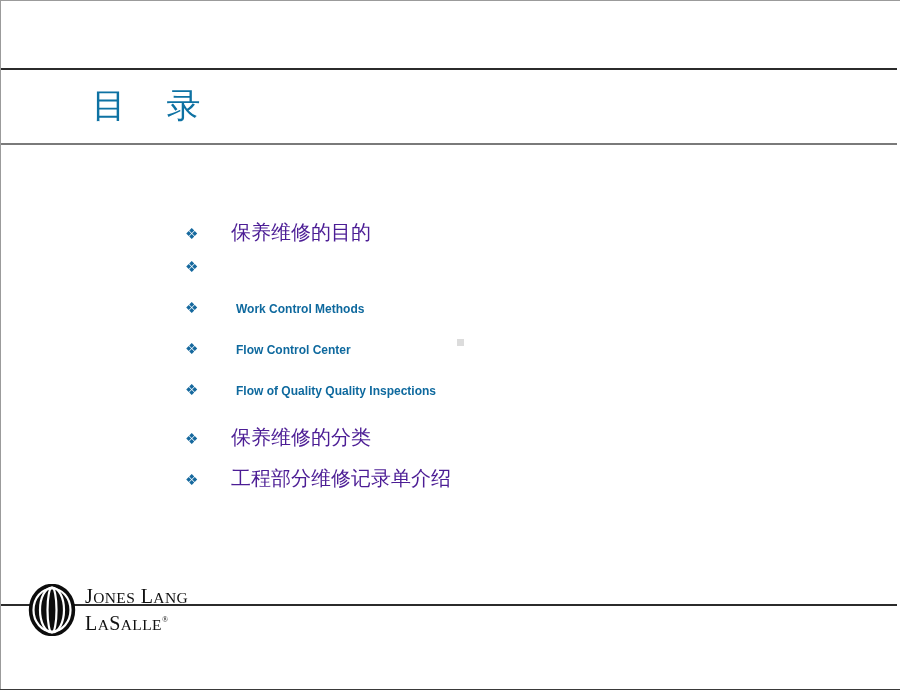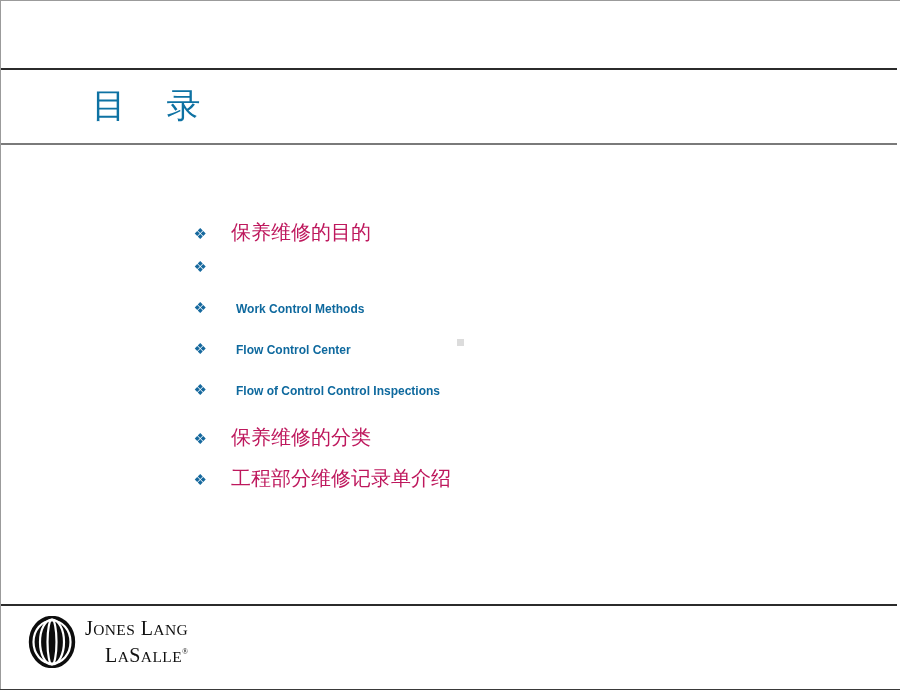--- a/index.html
+++ b/index.html
@@ -8,21 +8,20 @@
     background: #ffffff;
   }
   #slide {
     position: relative;
     width: 900px;
     height: 690px;
     background: #ffffff;
     overflow: hidden;
     font-family: "Liberation Sans", sans-serif;
     box-sizing: border-box;
-    text-align: right;
   }
 
   
   .frame-top, .frame-left, .frame-bottom {
     position: absolute;
     background: #9b9b9b;
   }
   .frame-top { left: 0; top: 0; width: 905px; height: 1px; }
   .frame-left { left: 0; top: 0; width: 1px; height: 690px; }
   .frame-bottom { left: 0; top: 689px; width: 905px; height: 1px; background: #3a3a3a; }
@@ -81,21 +80,21 @@
     color: #16699E;
     font-family: "DejaVu Sans", sans-serif;
   }
   .toc-label {
     flex: 0 0 auto;
     white-space: pre;
   }
   .toc-item.cn .toc-label {
     font-size: 20px;
     font-weight: 400;
-    color: #be185d;
+    color: #4c1d95;
     padding-left: 24px;
     font-family: Liberation Sans, sans-serif;
   }
   .toc-item.en .toc-label {
     font-size: 12px;
     font-weight: bold;
     color: #0E699E;
     padding-left: 29px;
     font-family: "Liberation Sans", sans-serif;
   }
@@ -107,21 +106,21 @@
     top: 339px;
     width: 7px;
     height: 7px;
     background: #dcdcdc;
   }
 
   
   .logo {
     position: absolute;
     left: 28px;
-    top: 616px;
+    top: 584px;
     display: flex;
     align-items: center;
   }
   .logo-mark {
     flex: 0 0 auto;
     width: 48px;
     height: 52px;
     margin-right: 9px;
   }
   .logo-text {
@@ -177,21 +176,21 @@
       <span class="toc-label">Work Control Methods</span>
     </div>
 
     <div class="toc-item en">
       <span class="toc-bullet">❖</span>
       <span class="toc-label">Flow Control Center</span>
     </div>
 
     <div class="toc-item en">
       <span class="toc-bullet">❖</span>
-      <span class="toc-label">Flow of Control Control Inspections</span>
+      <span class="toc-label">Flow of Quality Quality Inspections</span>
     </div>
 
     <div class="toc-item cn">
       <span class="toc-bullet">❖</span>
       <span class="toc-label">保养维修的分类</span>
     </div>
 
     <div class="toc-item cn">
       <span class="toc-bullet">❖</span>
       <span class="toc-label">工程部分维修记录单介绍</span>

